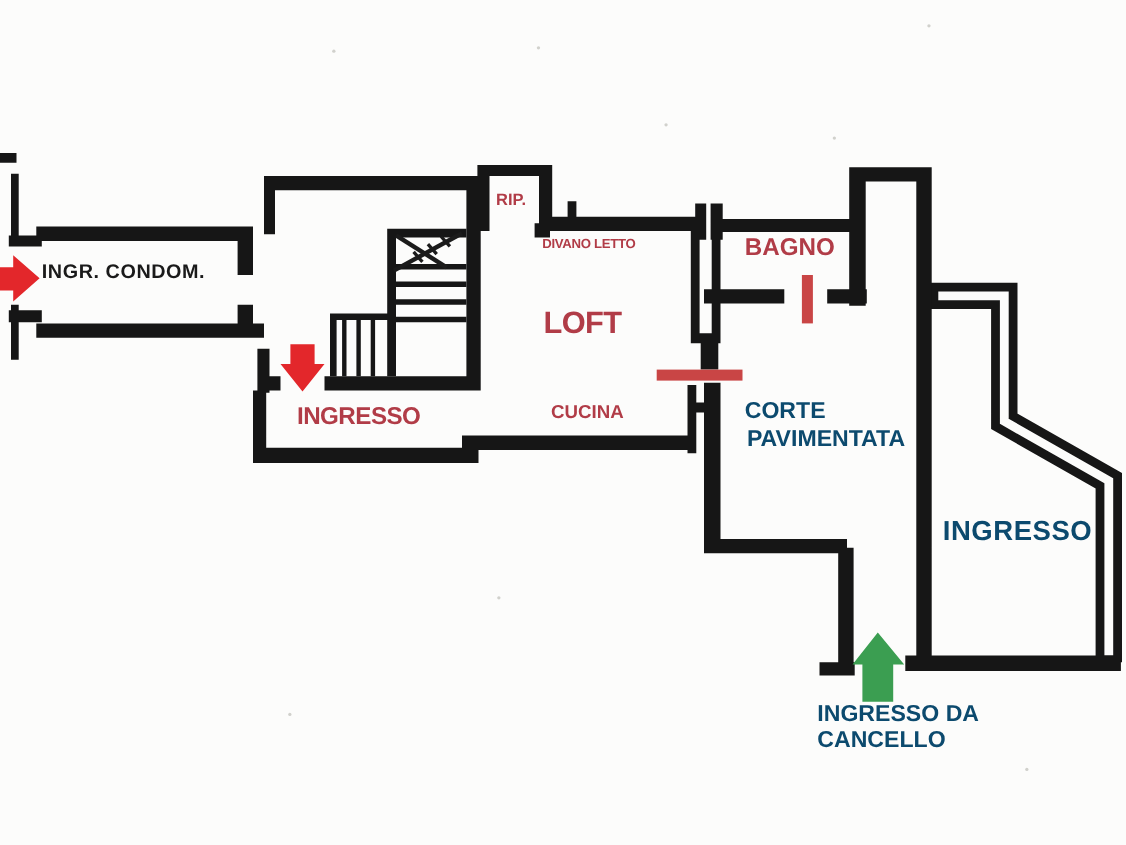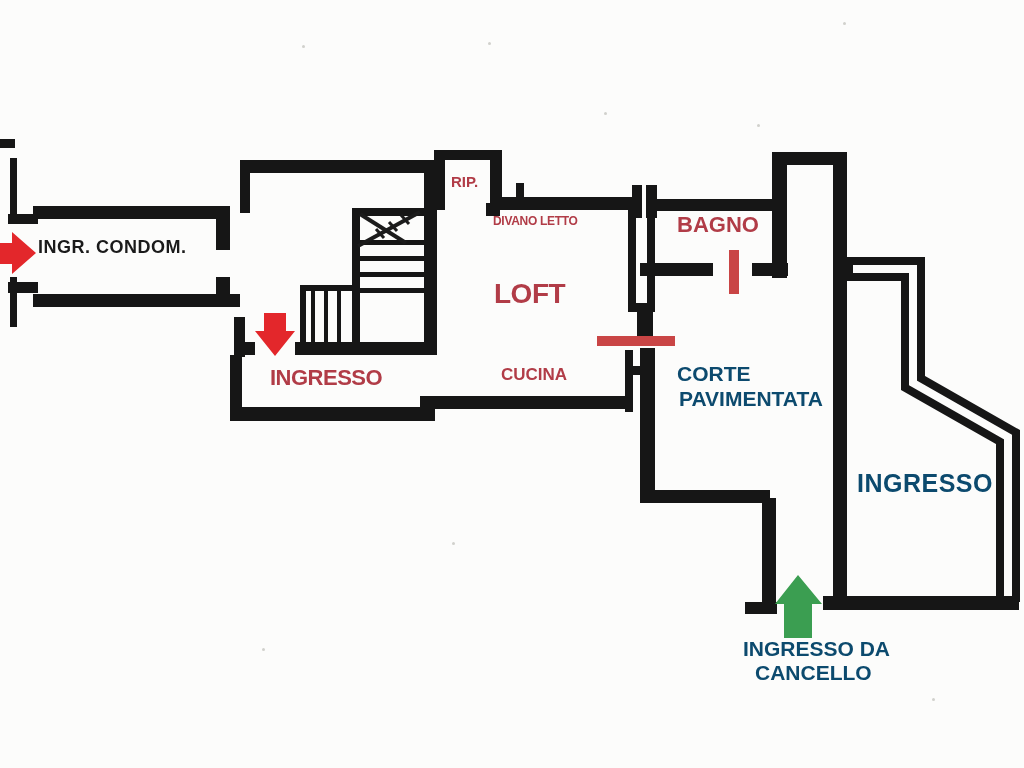--- a/index.html
+++ b/index.html
@@ -77,21 +77,21 @@
   <div class="lbl lbl-red" style="left:270px;top:367px;font-size:22px;letter-spacing:-.5px;">INGRESSO</div>
 
   <div class="lbl lbl-red" style="left:501px;top:366px;font-size:17px;">CUCINA</div>
 
   <div class="lbl lbl-green" style="left:677px;top:363px;font-size:21px;">CORTE</div>
   <div class="lbl lbl-green" style="left:679px;top:388px;font-size:21px;">PAVIMENTATA</div>
 
   <div class="lbl lbl-green" style="left:857px;top:471px;font-size:25px;letter-spacing:.5px;">INGRESSO</div>
 
   <div class="lbl lbl-green" style="left:743px;top:638px;font-size:21px;">INGRESSO DA</div>
-  <div class="lbl lbl-green" style="left:743px;top:662px;font-size:21px;margin-left:12px;">CANCELLO</div>
+  <div class="lbl lbl-green" style="left:743px;top:662px;font-size:21px;">CANCELLO</div>
 
   <div>
     <span class="speckle" style="left:302px;top:45px;"></span>
     <span class="speckle" style="left:488px;top:42px;"></span>
     <span class="speckle" style="left:604px;top:112px;"></span>
     <span class="speckle" style="left:843px;top:22px;"></span>
     <span class="speckle" style="left:757px;top:124px;"></span>
     <span class="speckle" style="left:452px;top:542px;"></span>
     <span class="speckle" style="left:932px;top:698px;"></span>
     <span class="speckle" style="left:262px;top:648px;"></span>

